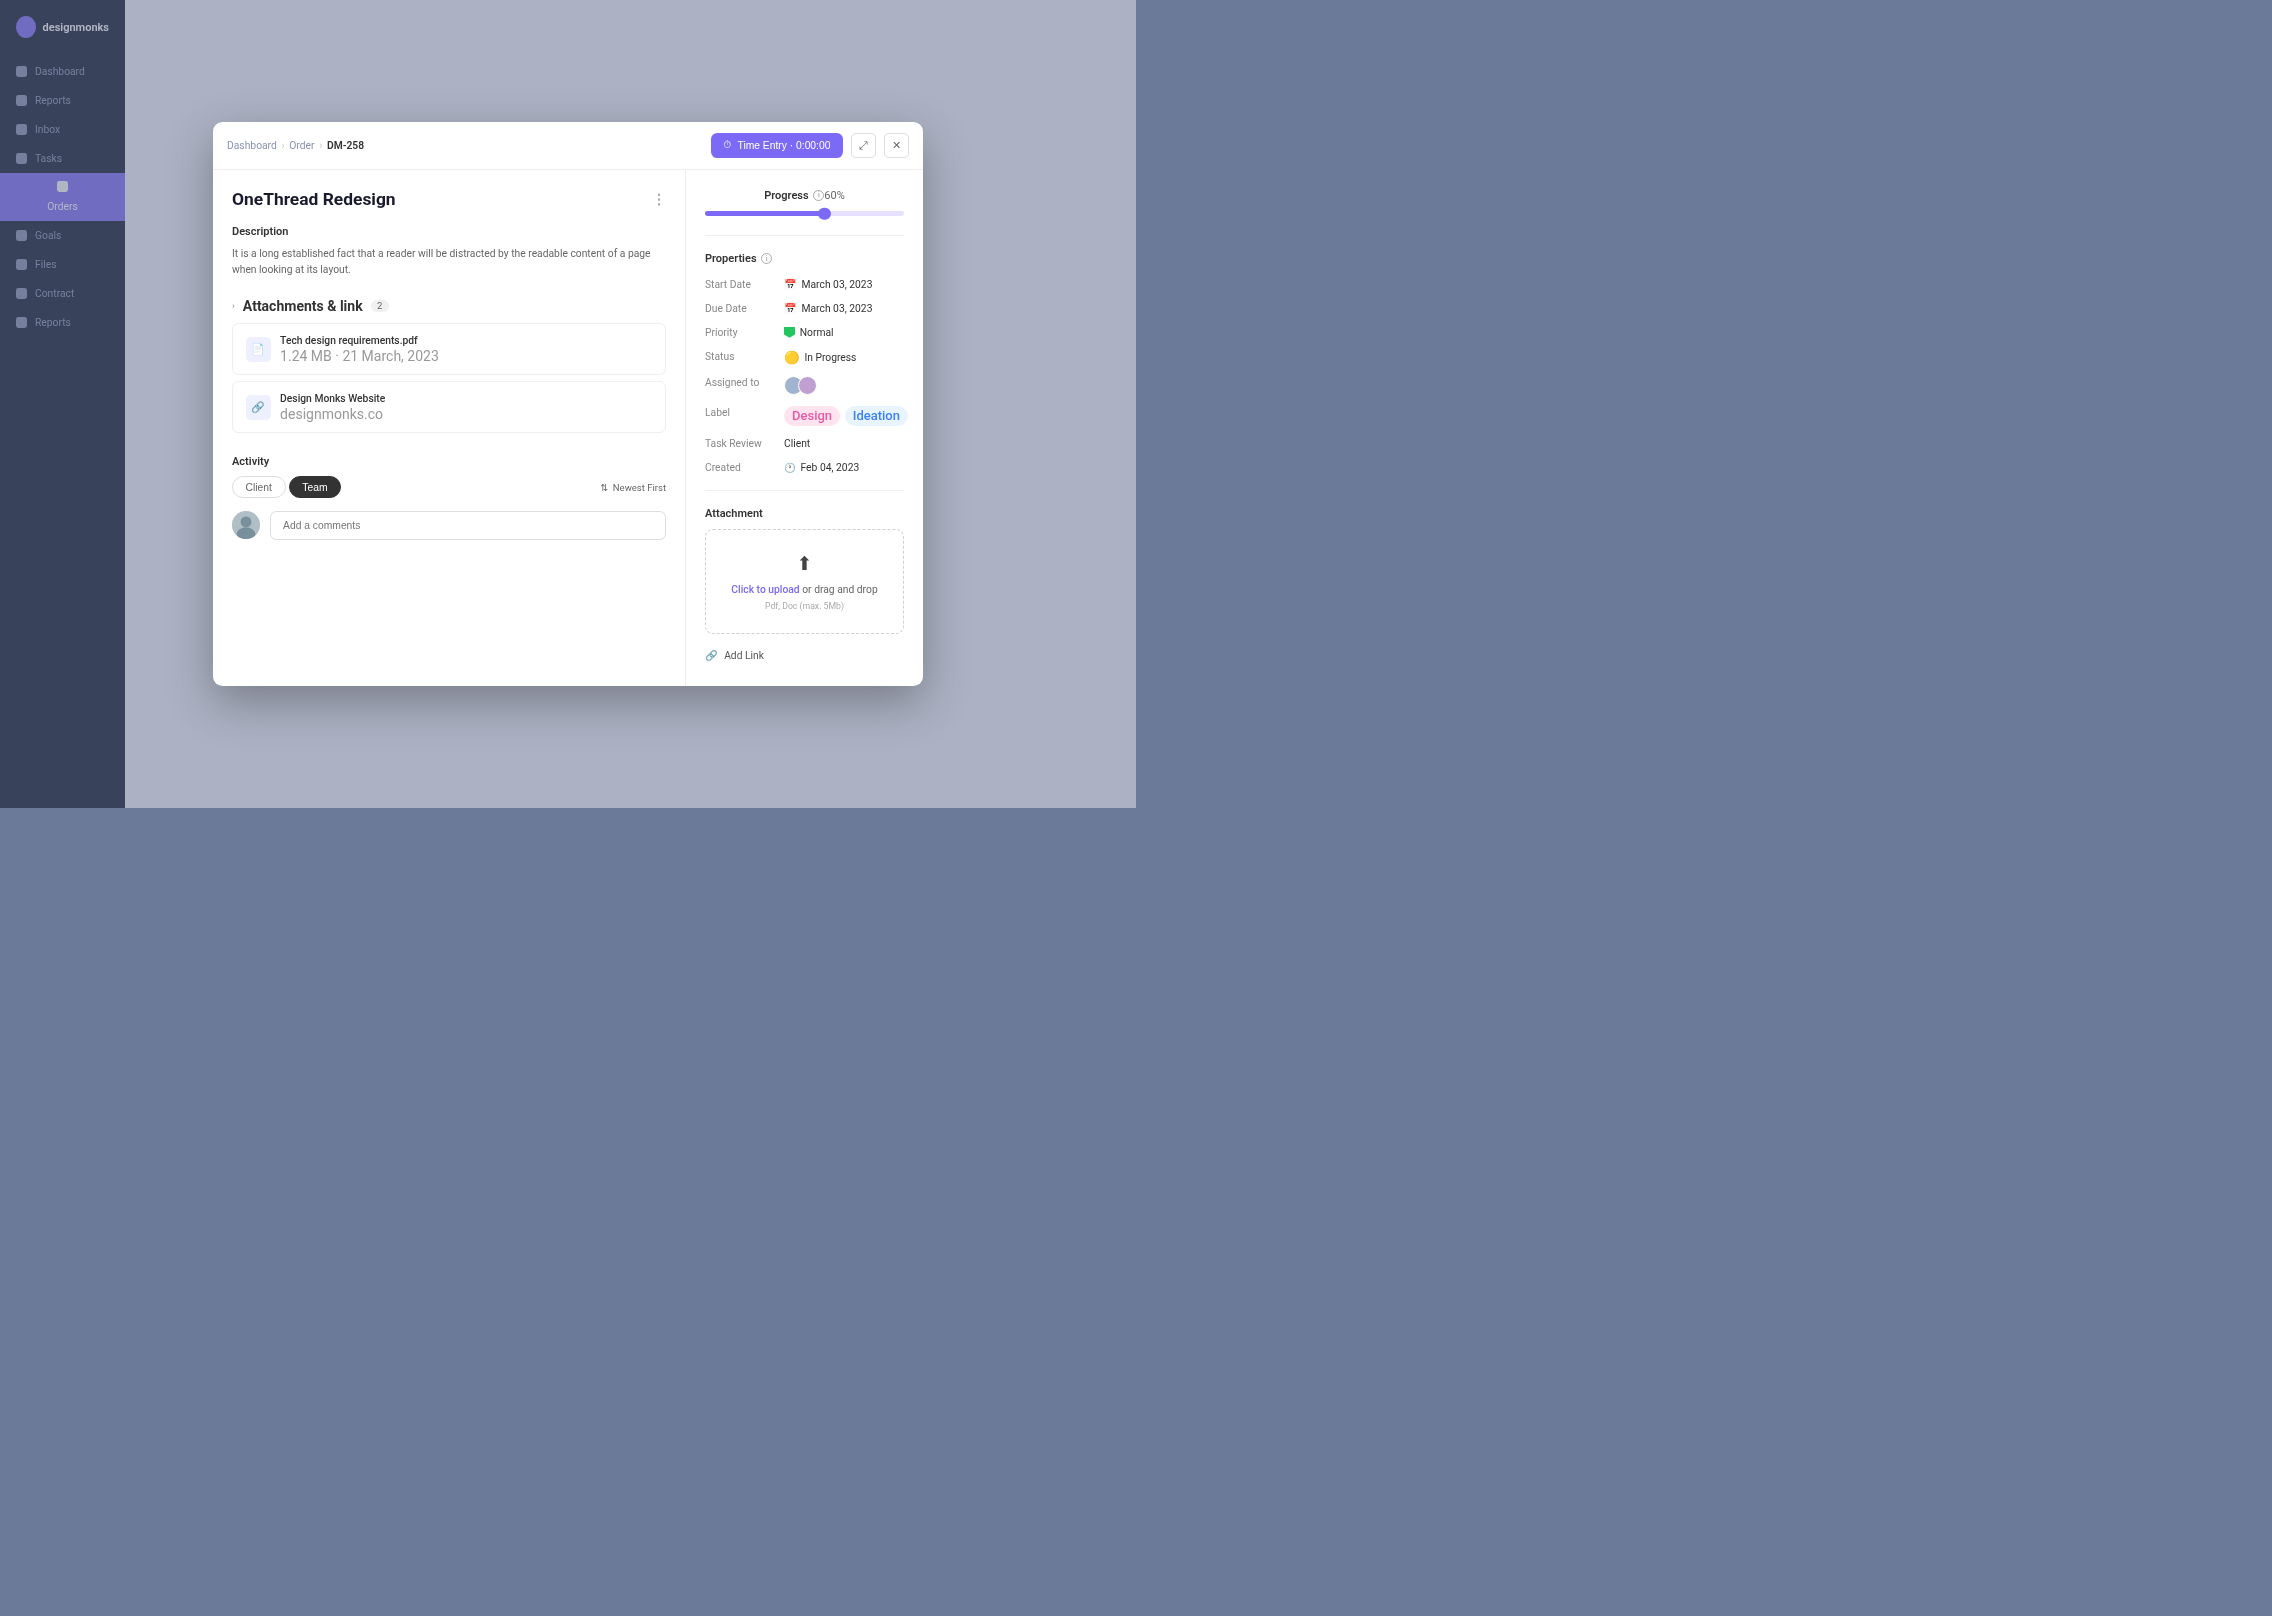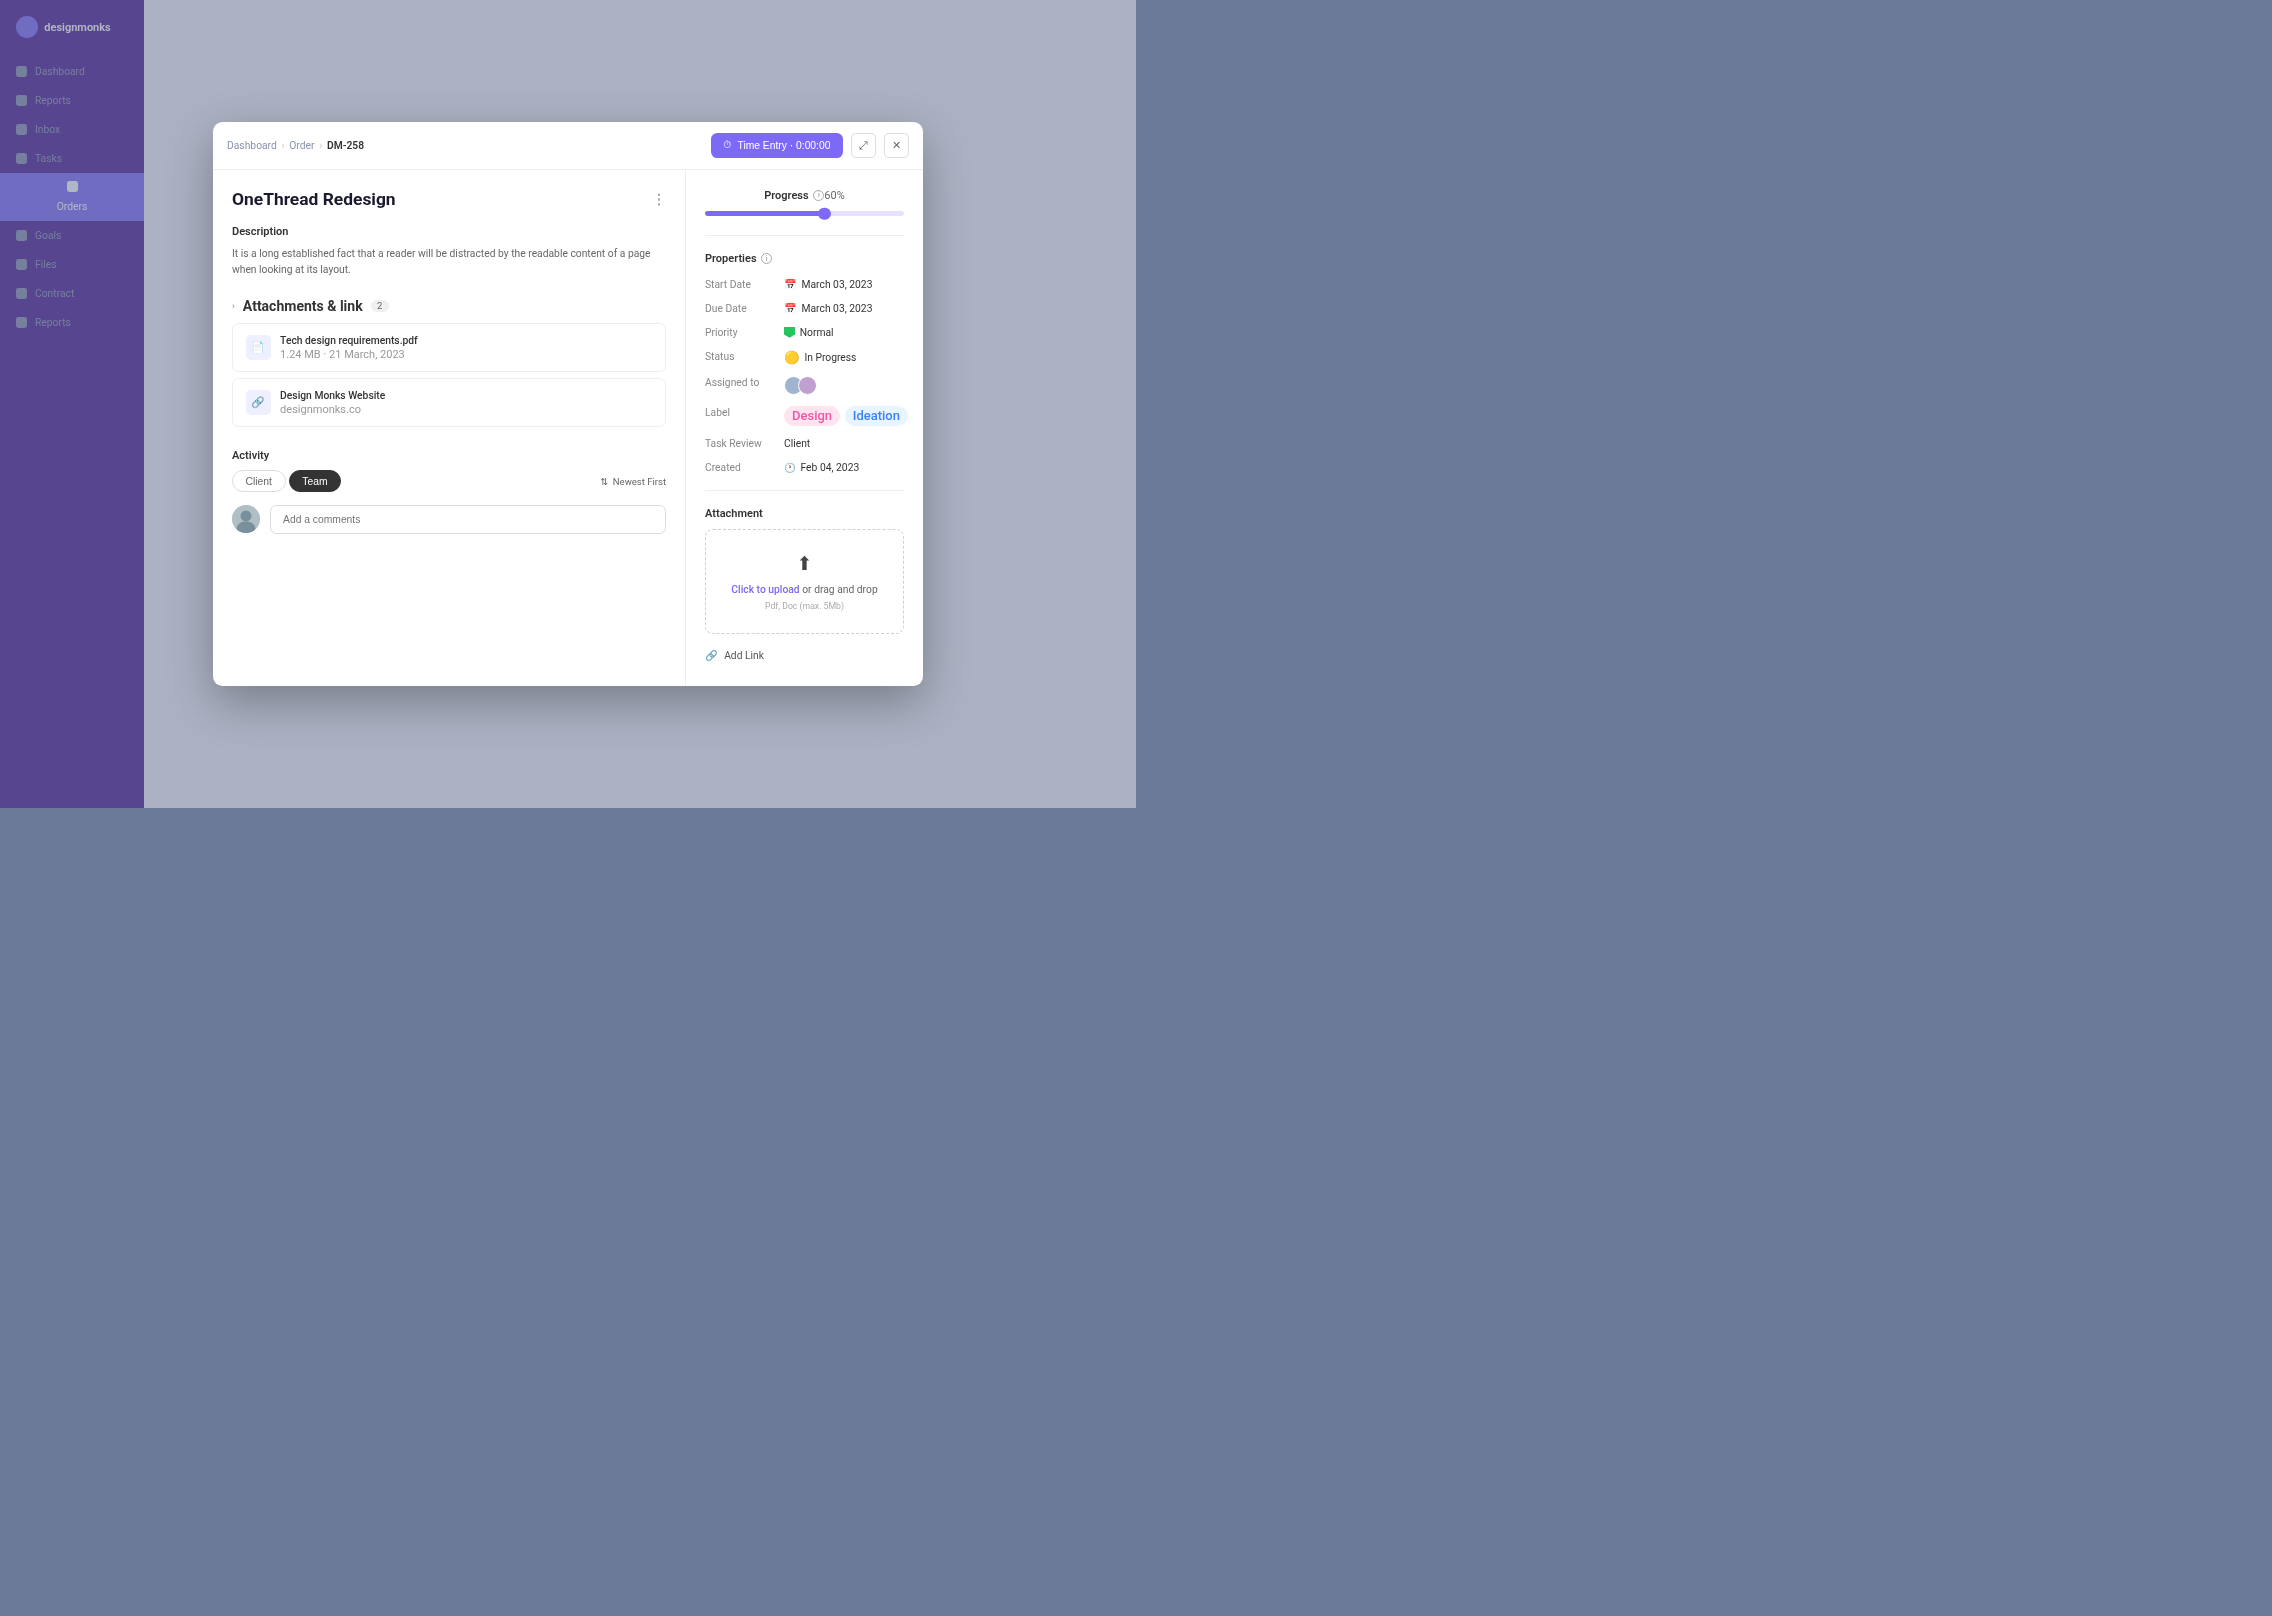--- a/index.html
+++ b/index.html
@@ -14,22 +14,22 @@
 
     
     .app-bg {
       position: absolute;
       inset: 0;
       background: #f0f2f7;
       display: flex;
     }
 
     .sidebar {
-      width: 144px;
-      background: #4c1d95;
+      width: 125px;
+      background: #0f172a;
       height: 100%;
       padding: 16px 0;
       flex-shrink: 0;
     }
 
     .sidebar-logo {
       display: flex;
       align-items: center;
       gap: 6.3px;
       padding: 0 16px 19px;
@@ -244,21 +244,21 @@
       font-size: 11px;
     }
 
     .attachment-info .name {
       font-size: 10.3px;
       font-weight: 500;
       color: #333;
     }
 
     .attachment-info .meta {
-      font-size: 11px;
+      font-size: 14px;
       color: #999;
       margin-top: 1.6px;
     }
 
     
     .activity-section {
       margin-top: 22px;
     }
 
     .activity-tabs {

